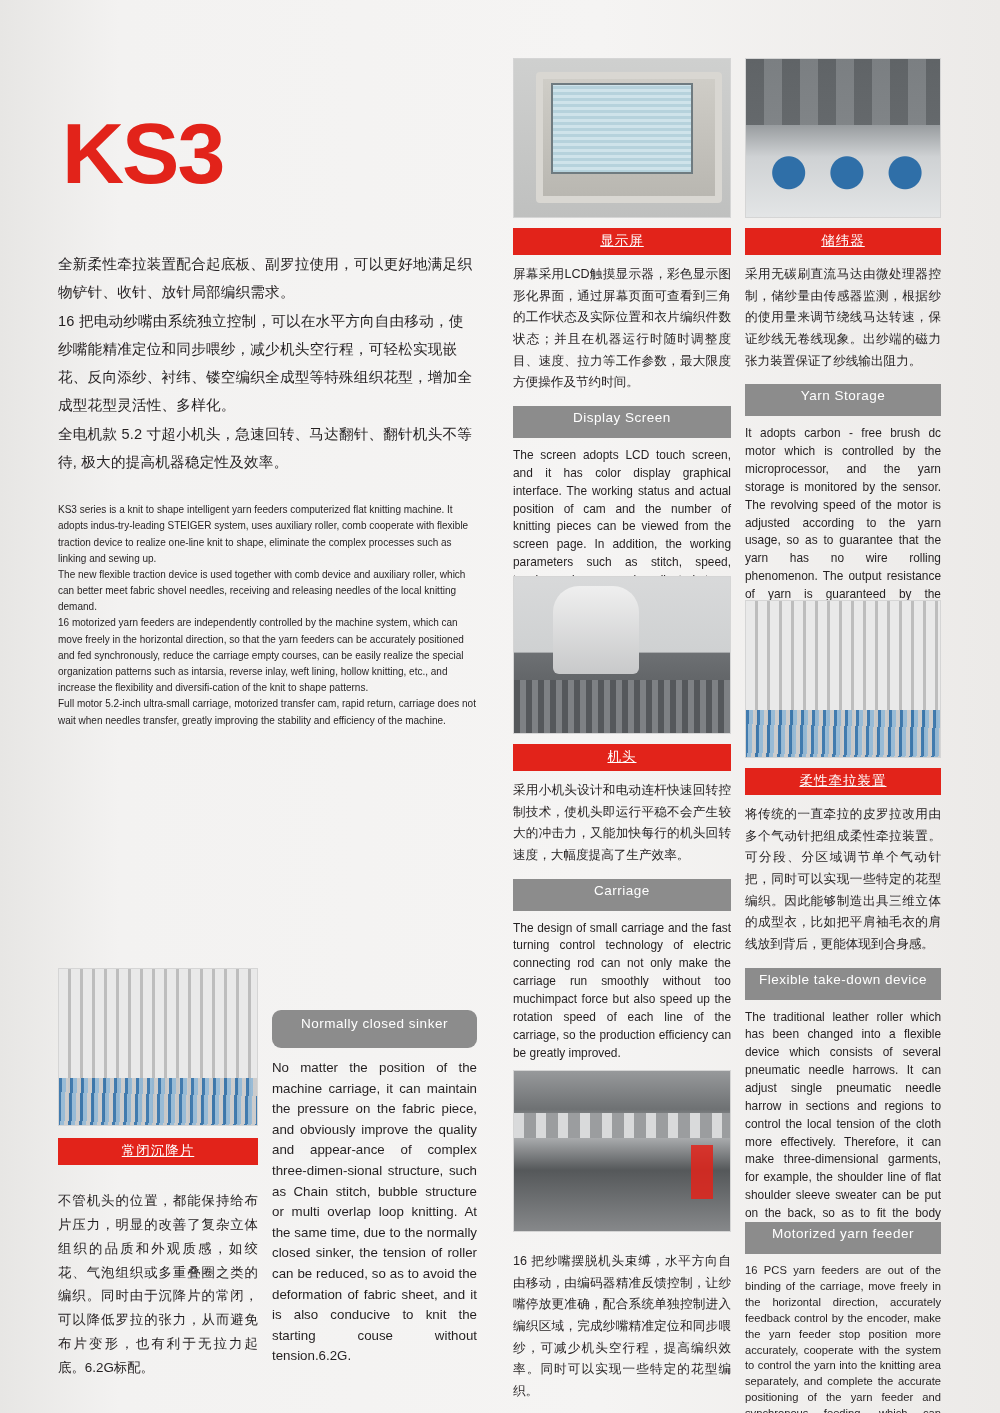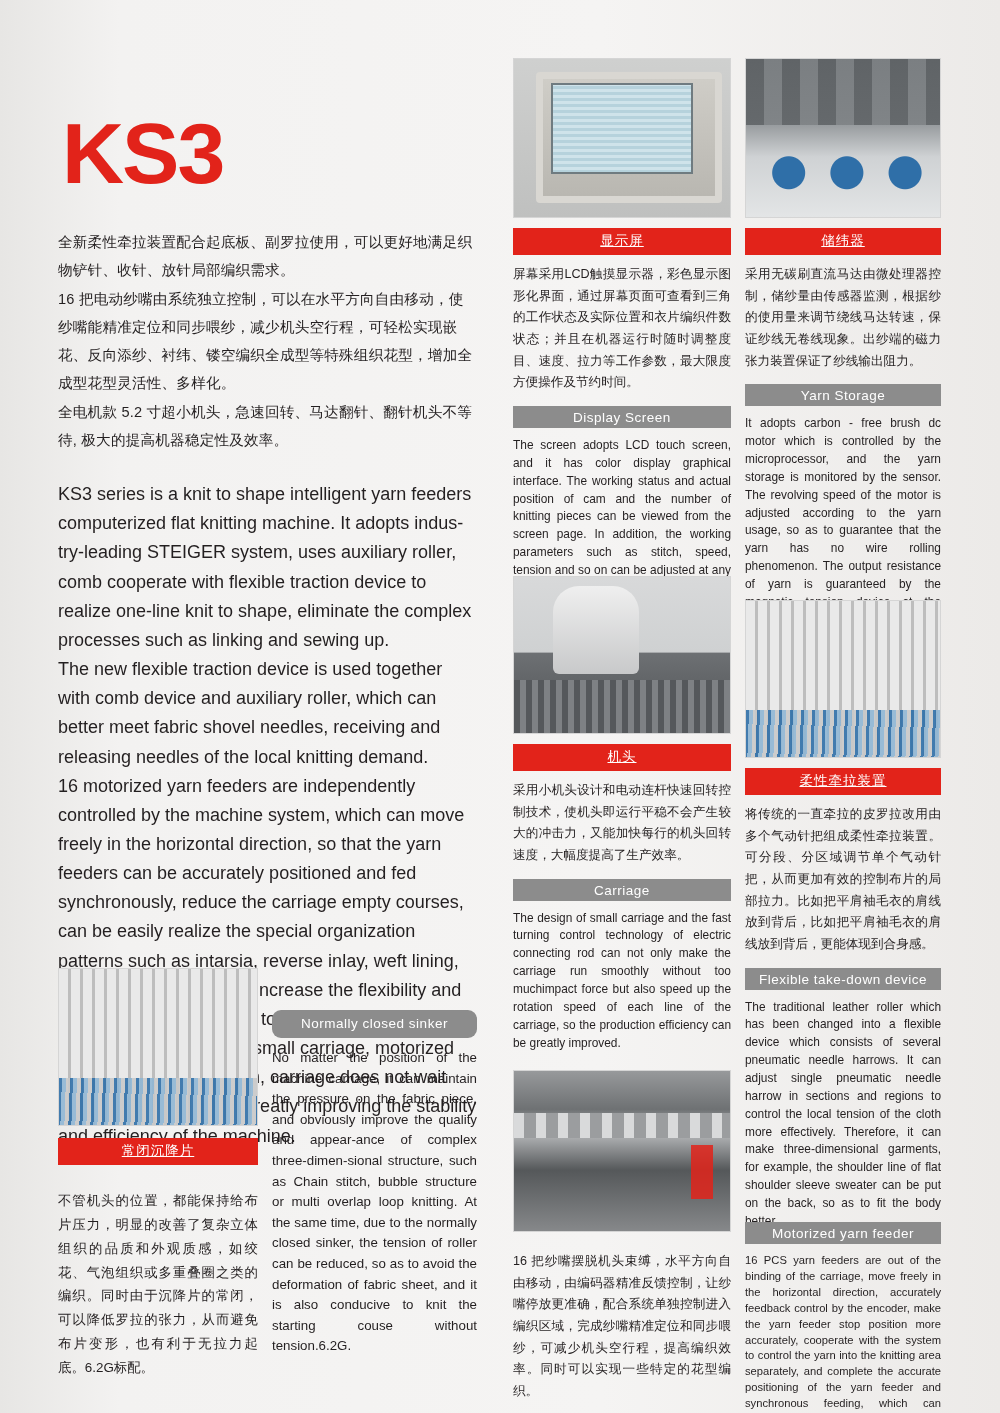--- a/index.html
+++ b/index.html
@@ -23,45 +23,45 @@
   
   .left { position:absolute; left:58px; top:110px; width:420px; }
 
   .logo {
     font-family:"Liberation Sans", sans-serif;
     font-weight:bold;
     font-size:86px;
     letter-spacing:-2px;
     color:#e2231a;
     line-height:1;
-    margin:0 0 32px 4px;
+    margin:0 0 54px 4px;
   }
 
   .cn-block { font-size:14.6px; line-height:1.92; color:#231f20; letter-spacing:0.2px; }
   .cn-block p { margin:0 0 1px 0; }
 
-  .en-block { margin-top:26px; font-size:18px; line-height:1.62; color:#231f20; }
+  .en-block { margin-top:26px; font-size:10px; line-height:1.62; color:#231f20; }
   .en-block p { margin:0; }
 
   
   .sinker-wrap { position:absolute; left:58px; top:968px; width:200px; }
   .sinker-photo{
     width:200px; height:160px;
     background:
       repeating-linear-gradient(92deg, rgba(255,255,255,.55) 0 1px, rgba(0,0,0,0) 1px 4px),
       linear-gradient(180deg,#8d8e90 0%, #6f7174 30%, #9a9b9d 55%, #53565a 78%, #3f4246 100%);
       border:1px solid #cfcfcf;
   }
   .red-bar{
     background:#e2231a; color:#fff; text-align:center;
     font-size:13.5px; padding:4px 0 5px; letter-spacing:1px;text-decoration:underline;
   }
   .grey-bar{
     background:#8c8c8c; color:#fff; text-align:center;
-    font-size:13.5px; padding:4px 0 3px; letter-spacing:0.5px;
+    font-size:13.5px; padding:4px 0 13px; letter-spacing:0.5px;
   }
   .sinker-cn{
     margin-top:24px; font-size:13.4px; line-height:1.78; text-align:justify;
   }
   .sinker-en-col{
     position:absolute; left:272px; top:1010px; width:205px;
     font-size:13.3px; line-height:1.55; text-align:justify;
   }
   .sinker-en-col .grey-bar{ margin-bottom:10px;border-radius:9px; }
 
@@ -221,21 +221,21 @@
     <div class="cap-cn">采用无碳刷直流马达由微处理器控制，储纱量由传感器监测，根据纱的使用量来调节绕线马达转速，保证纱线无卷线现象。出纱端的磁力张力装置保证了纱线输出阻力。</div>
     <div style="height:12px"></div>
     <div class="grey-bar">Yarn Storage</div>
     <div class="cap-en">It adopts carbon - free brush dc motor which is controlled by the microprocessor, and the yarn storage is monitored by the sensor. The revolving speed of the motor is adjusted according to the yarn usage, so as to guarantee that the yarn has no wire rolling phenomenon. The output resistance of yarn is guaranteed by the magnetic tension device at the output end of the yarn.</div>
   </div>
 
   <div class="col-b" style="top:600px;">
     <div class="photo ph-flex"></div>
     <div style="height:10px"></div>
     <div class="red-bar">柔性牵拉装置</div>
-    <div class="cap-cn">将传统的一直牵拉的皮罗拉改用由多个气动针把组成柔性牵拉装置。可分段、分区域调节单个气动针把，从而更加有效的控制布片的局部拉力。比如把平肩袖毛衣的肩线放到背后，比如把平肩袖毛衣的肩线放到背后，更能体现到合身感。</div>
+    <div class="cap-cn">将传统的一直牵拉的皮罗拉改用由多个气动针把组成柔性牵拉装置。可分段、分区域调节单个气动针把，同时可以实现一些特定的花型编织。因此能够制造出具三维立体的成型衣，比如把平肩袖毛衣的肩线放到背后，更能体现到合身感。</div>
     <div style="height:12px"></div>
     <div class="grey-bar">Flexible take-down device</div>
     <div class="cap-en">The traditional leather roller which has been changed into a flexible device which consists of several pneumatic needle harrows. It can adjust single pneumatic needle harrow in sections and regions to control the local tension of the cloth more effectively. Therefore, it can make three-dimensional garments, for example, the shoulder line of flat shoulder sleeve sweater can be put on the back, so as to fit the body better.</div>
   </div>
 
   <div class="col-b" style="top:1222px;">
     <div class="grey-bar">Motorized yarn feeder</div>
     <div class="cap-en" style="font-size:11.2px;line-height:1.42;">16 PCS yarn feeders are out of the binding of the carriage, move freely in the horizontal direction, accurately feedback control by the encoder, make the yarn feeder stop position more accurately, cooperate with the system to control the yarn into the knitting area separately, and complete the accurate positioning of the yarn feeder and synchronous feeding, which can reduce the empty course of the carriage and improve the knitting efficiency and realizing some specially designated patterns knitting.</div>
   </div>
 

